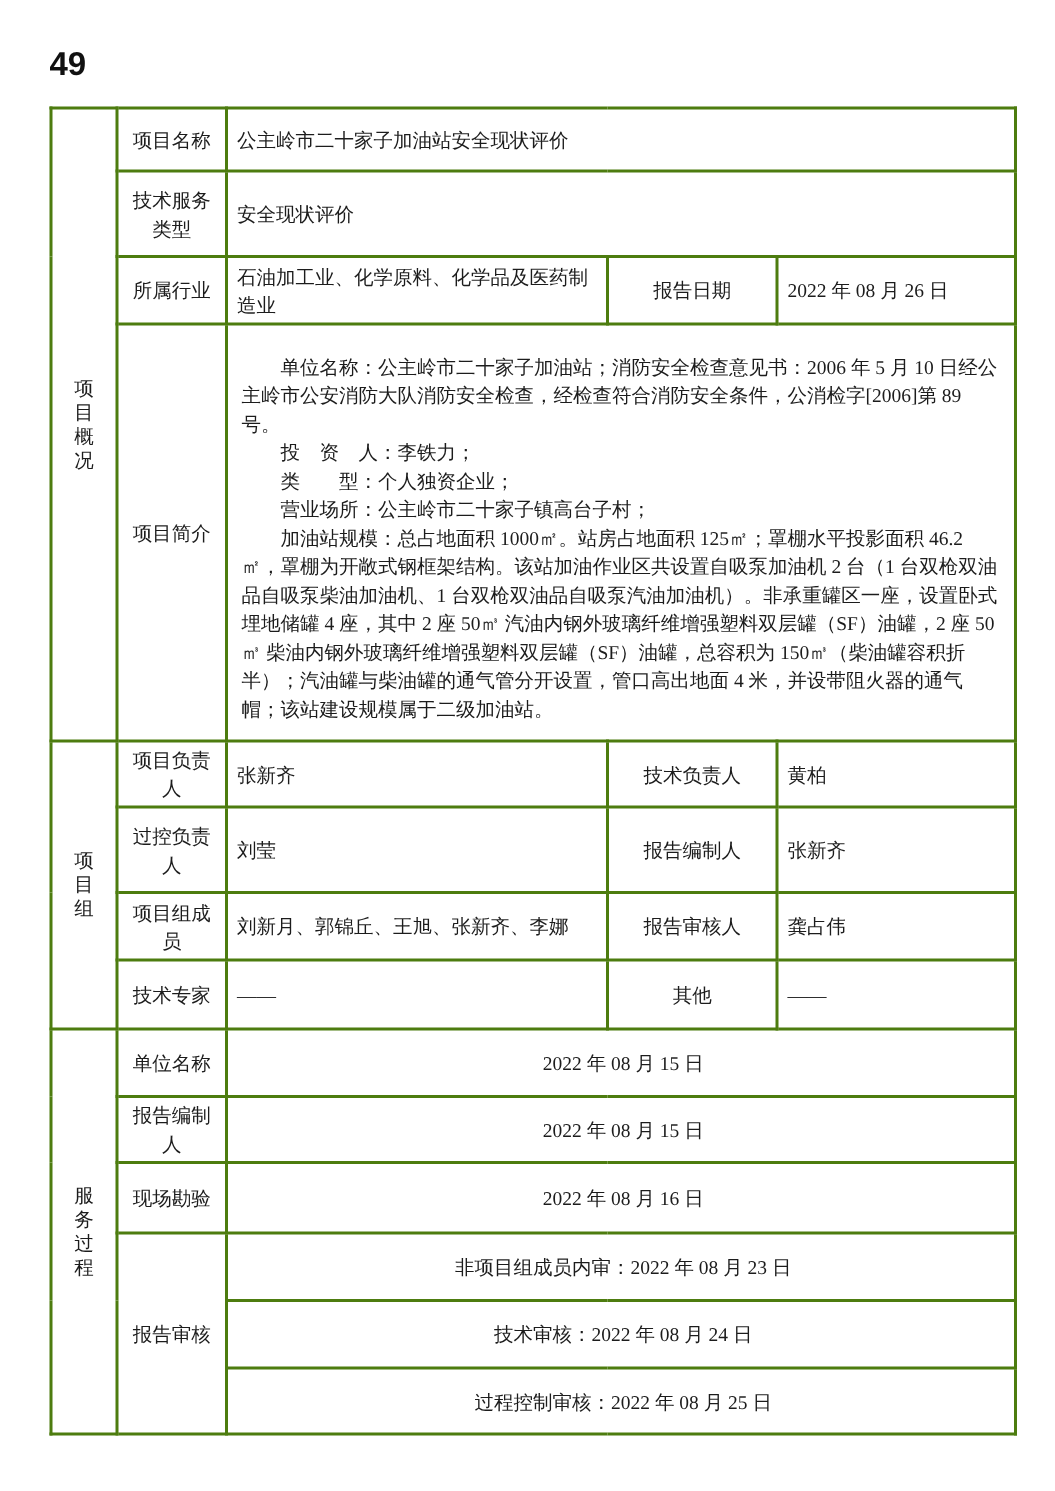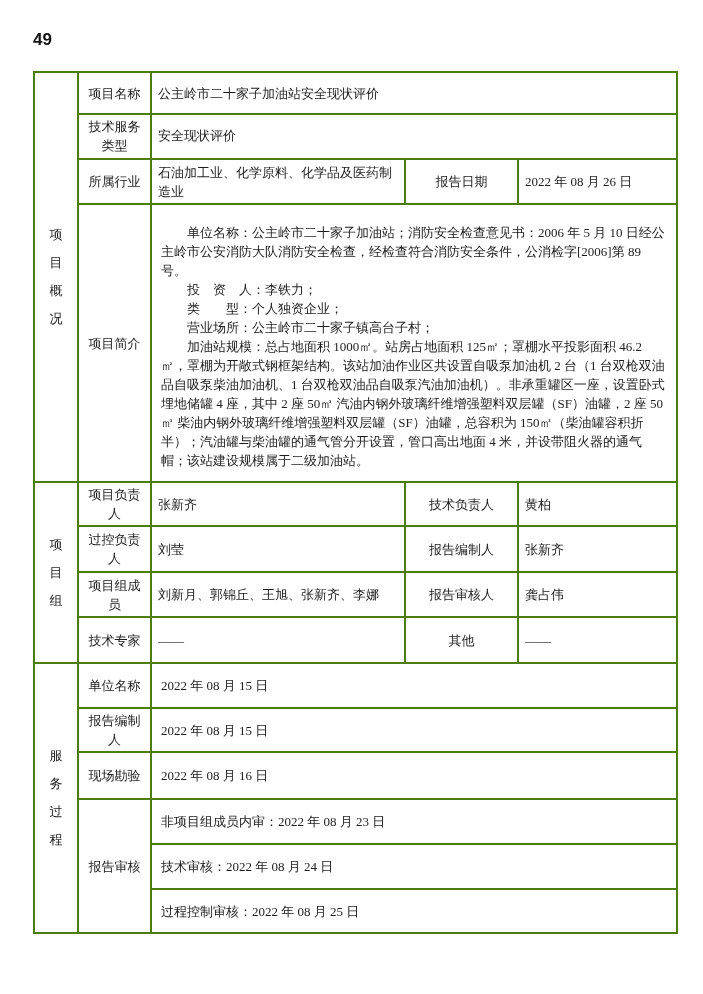--- a/index.html
+++ b/index.html
@@ -12,21 +12,21 @@
     font-family: "Liberation Serif", "DejaVu Serif", serif;
     color: #1c1c1c;
     overflow: hidden;
   }
   .page-number {
     position: absolute;
     left: 33px;
     top: 30px;
     font-family: "Liberation Sans", "DejaVu Sans", sans-serif;
     font-weight: bold;
-    font-size: 17px;
+    font-size: 22px;
     color: #111;
   }
   table.doc-table {
     position: absolute;
     left: 33px;
     top: 71px;
     width: 643px;
     border-collapse: collapse;
     table-layout: fixed;
   }
@@ -35,45 +35,45 @@
     font-size: 13px;
     line-height: 19px;
     vertical-align: middle;
     overflow: hidden;
   }
   td.section-cell { text-align: center; padding: 0; }
   .vertical-label {
     width: 1.1em;
     margin: 0 auto;
     word-break: break-all;
-    line-height: 28px;
+    line-height: 16px;
     font-size: 13px;
     text-align: center;
   }
   td.label-cell {
     text-align: center;
     padding: 2px 5px;
   }
   td.value-cell.center { text-align: left; padding: 2px 6px; }
-  td.value-cell.left   { text-align: left; padding: 2px 6px 2px 9px; }
+  td.value-cell.left   { text-align: center; padding: 2px 6px 2px 9px; }
   td.intro-cell {
     vertical-align: top;
     padding: 15px 9px 8px 9px;
     font-size: 13.5px;
     line-height: 20px;
     text-align: left;
   }
   td.intro-cell p { text-indent: 2em; margin: 0; }
   
   tr.r1  { height: 42px; }
-  tr.r2  { height: 45px; font-family: Liberation Mono, monospace; }
+  tr.r2  { height: 57px; }
   tr.r3  { height: 45px; }
   tr.r4  { height: 278px; }
   tr.r5  { height: 44px; }
-  tr.r6  { height: 46px; }
+  tr.r6  { height: 57px; }
   tr.r7  { height: 45px; }
   tr.r8  { height: 46px; margin-left: 12px; }
   tr.r9  { height: 45px; }
   tr.r10 { height: 43px; }
   tr.r11 { height: 47px; }
   tr.r12 { height: 45px; }
   tr.r13 { height: 45px; padding-left: 44px; }
   tr.r14 { height: 44px; }
 </style>
 </head>

